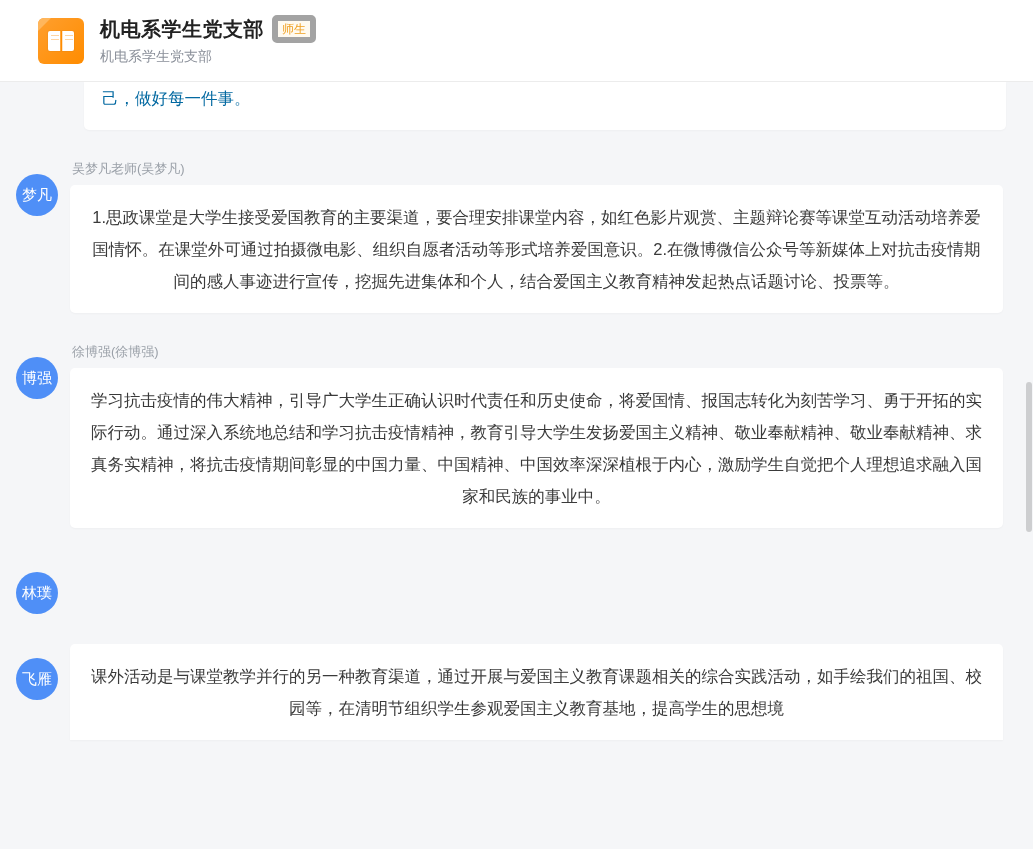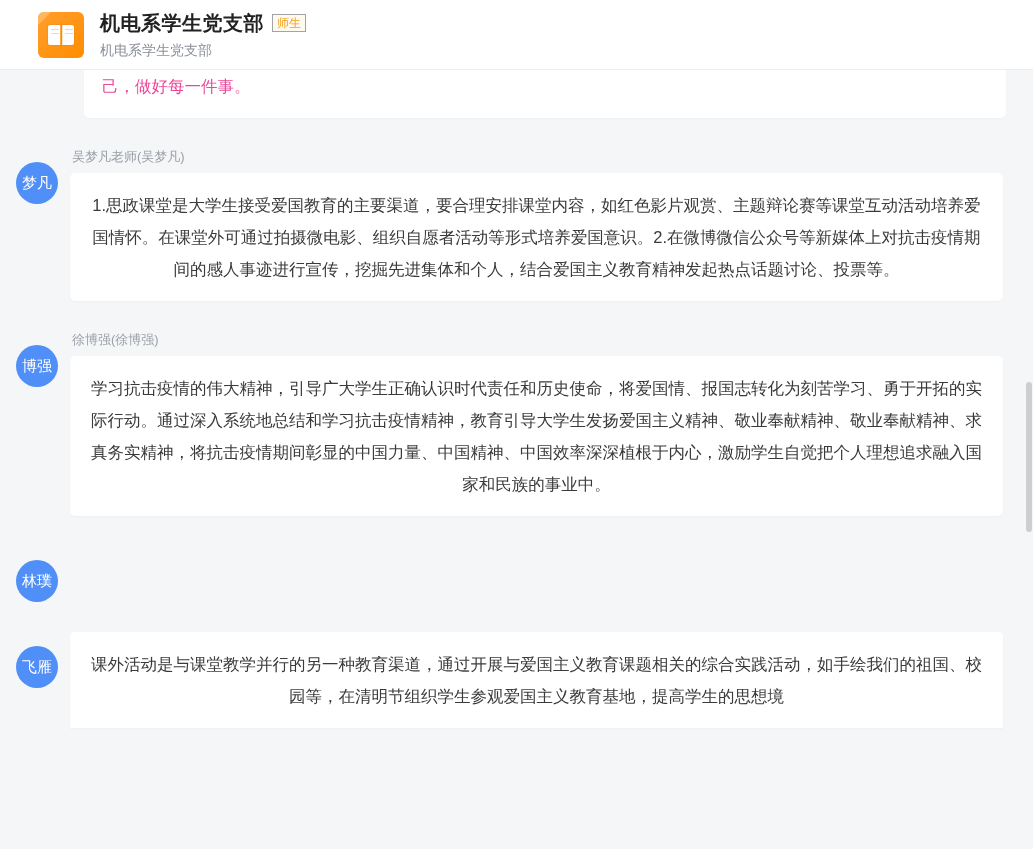--- a/index.html
+++ b/index.html
@@ -11,21 +11,21 @@
     height: 849px;
     background: #f5f6f8;
     font-family: "Liberation Sans", sans-serif;
     color: #333;
     overflow: hidden;
   }
 
   
   .header {
     position: relative;
-    height: 70px;
+    height: 82px;
     background: #ffffff;
     display: flex;
     align-items: center;
     padding-left: 38px;
     box-sizing: border-box;
     border-bottom: 1px solid #ececec;
   }
   .group-avatar {
     width: 46px;
     height: 46px;
@@ -88,22 +88,22 @@
   }
   .header-title {
     font-size: 20px;
     font-weight: bold;
     color: #222;
     letter-spacing: 0.5px;
   }
   .tag-teacher {
     font-size: 12px;
     color: #f0a020;
-    border: 1px solid #a3a3a3;
-    border-radius: 0;
+    border: 6px solid #a3a3a3;
+    border-radius: 5px;
     padding: 1px 4px;
     line-height: 14px;
     background: #fffaf0;
   }
   .header-sub {
     margin-top: 5px;
     font-size: 14px;
     color: #8a8f99;
   }
 
@@ -163,21 +163,21 @@
   }
 
   
   .top-fragment {
     background: #ffffff;
     margin: 0 5px 0 68px;
     border-radius: 0 0 5px 5px;
     padding: 0 18px 16px 18px;
     font-size: 16.5px;
     line-height: 32px;
-    color: #ec4899;
+    color: #0369a1;
     box-shadow: 0 1px 2px rgba(0,0,0,0.03);
   }
   .stream-inner {
     padding-top: 0;
   }
   .right-gap { width: 8px; flex: none; }
 
   
   .scrollbar-track {
     position: absolute;

